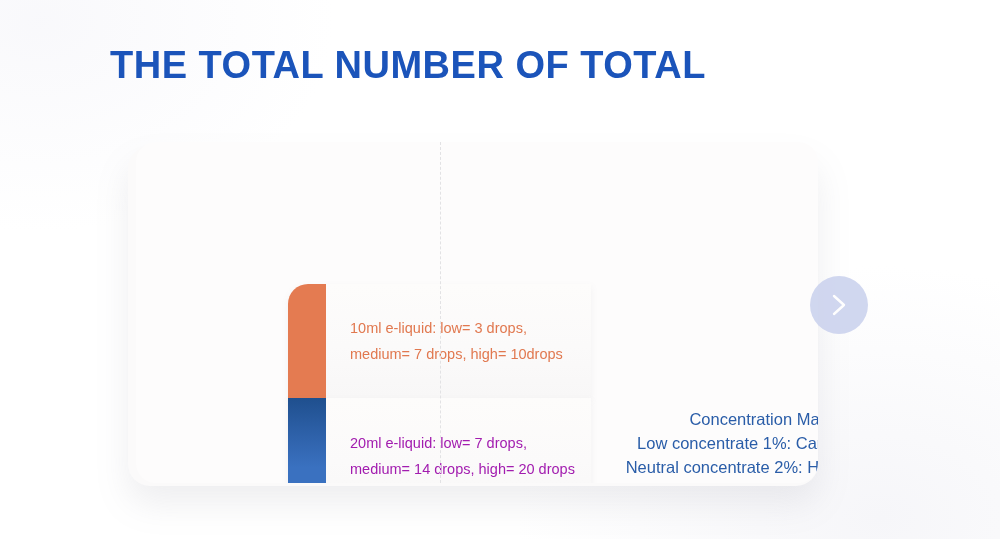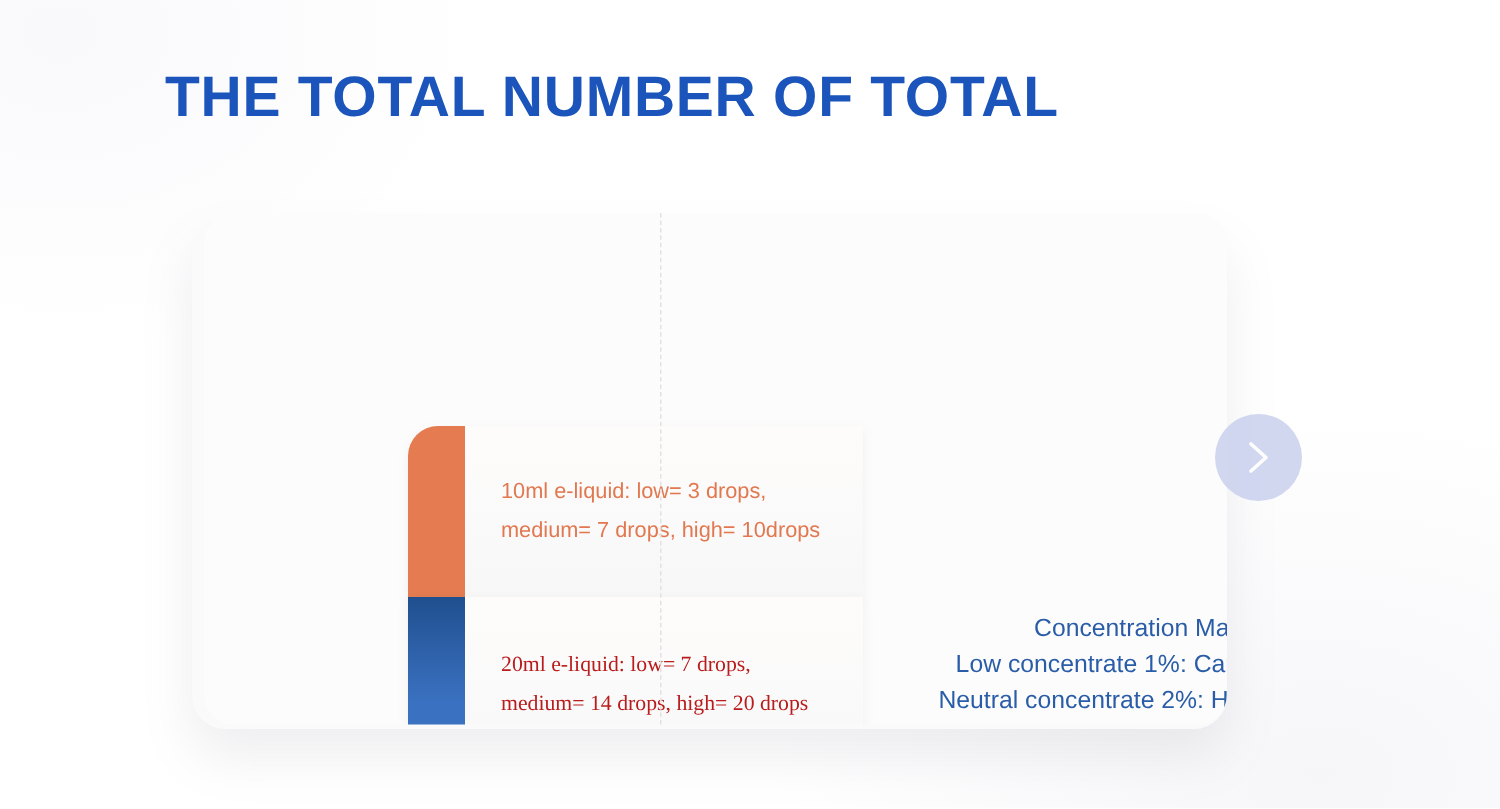--- a/index.html
+++ b/index.html
@@ -73,21 +73,21 @@
   .rows {
     position: absolute;
     left: 136px;
     top: 142px;
     width: 303px;
     height: 341px;
   }
 
   .row {
     position: absolute;
-    left: 0;
+    left: 16px;
     width: 303px;
     display: flex;
     align-items: center;
     padding-left: 32px;
   }
 
   .row-1 { top: 0px;   height: 114px; }
   .row-2 { top: 114px; height: 116px; }
 
   .row-panel {
@@ -118,21 +118,21 @@
 
   .row-text {
     position: absolute;
     left: 62px;
     width: 240px;
     font-size: 14.5px;
     line-height: 26px;
     white-space: pre-line;
   }
   .txt-orange { color: #E1784F; }
-  .txt-blue   { color: #b91c1c; font-family: Liberation Serif, serif; }
+  .txt-blue   { color: #a21caf; }
 
   
   .matrix {
     position: absolute;
     left: 441px;
     top: 142px;
     width: 377px;
     height: 341px;
     display: flex;
     align-items: center;

